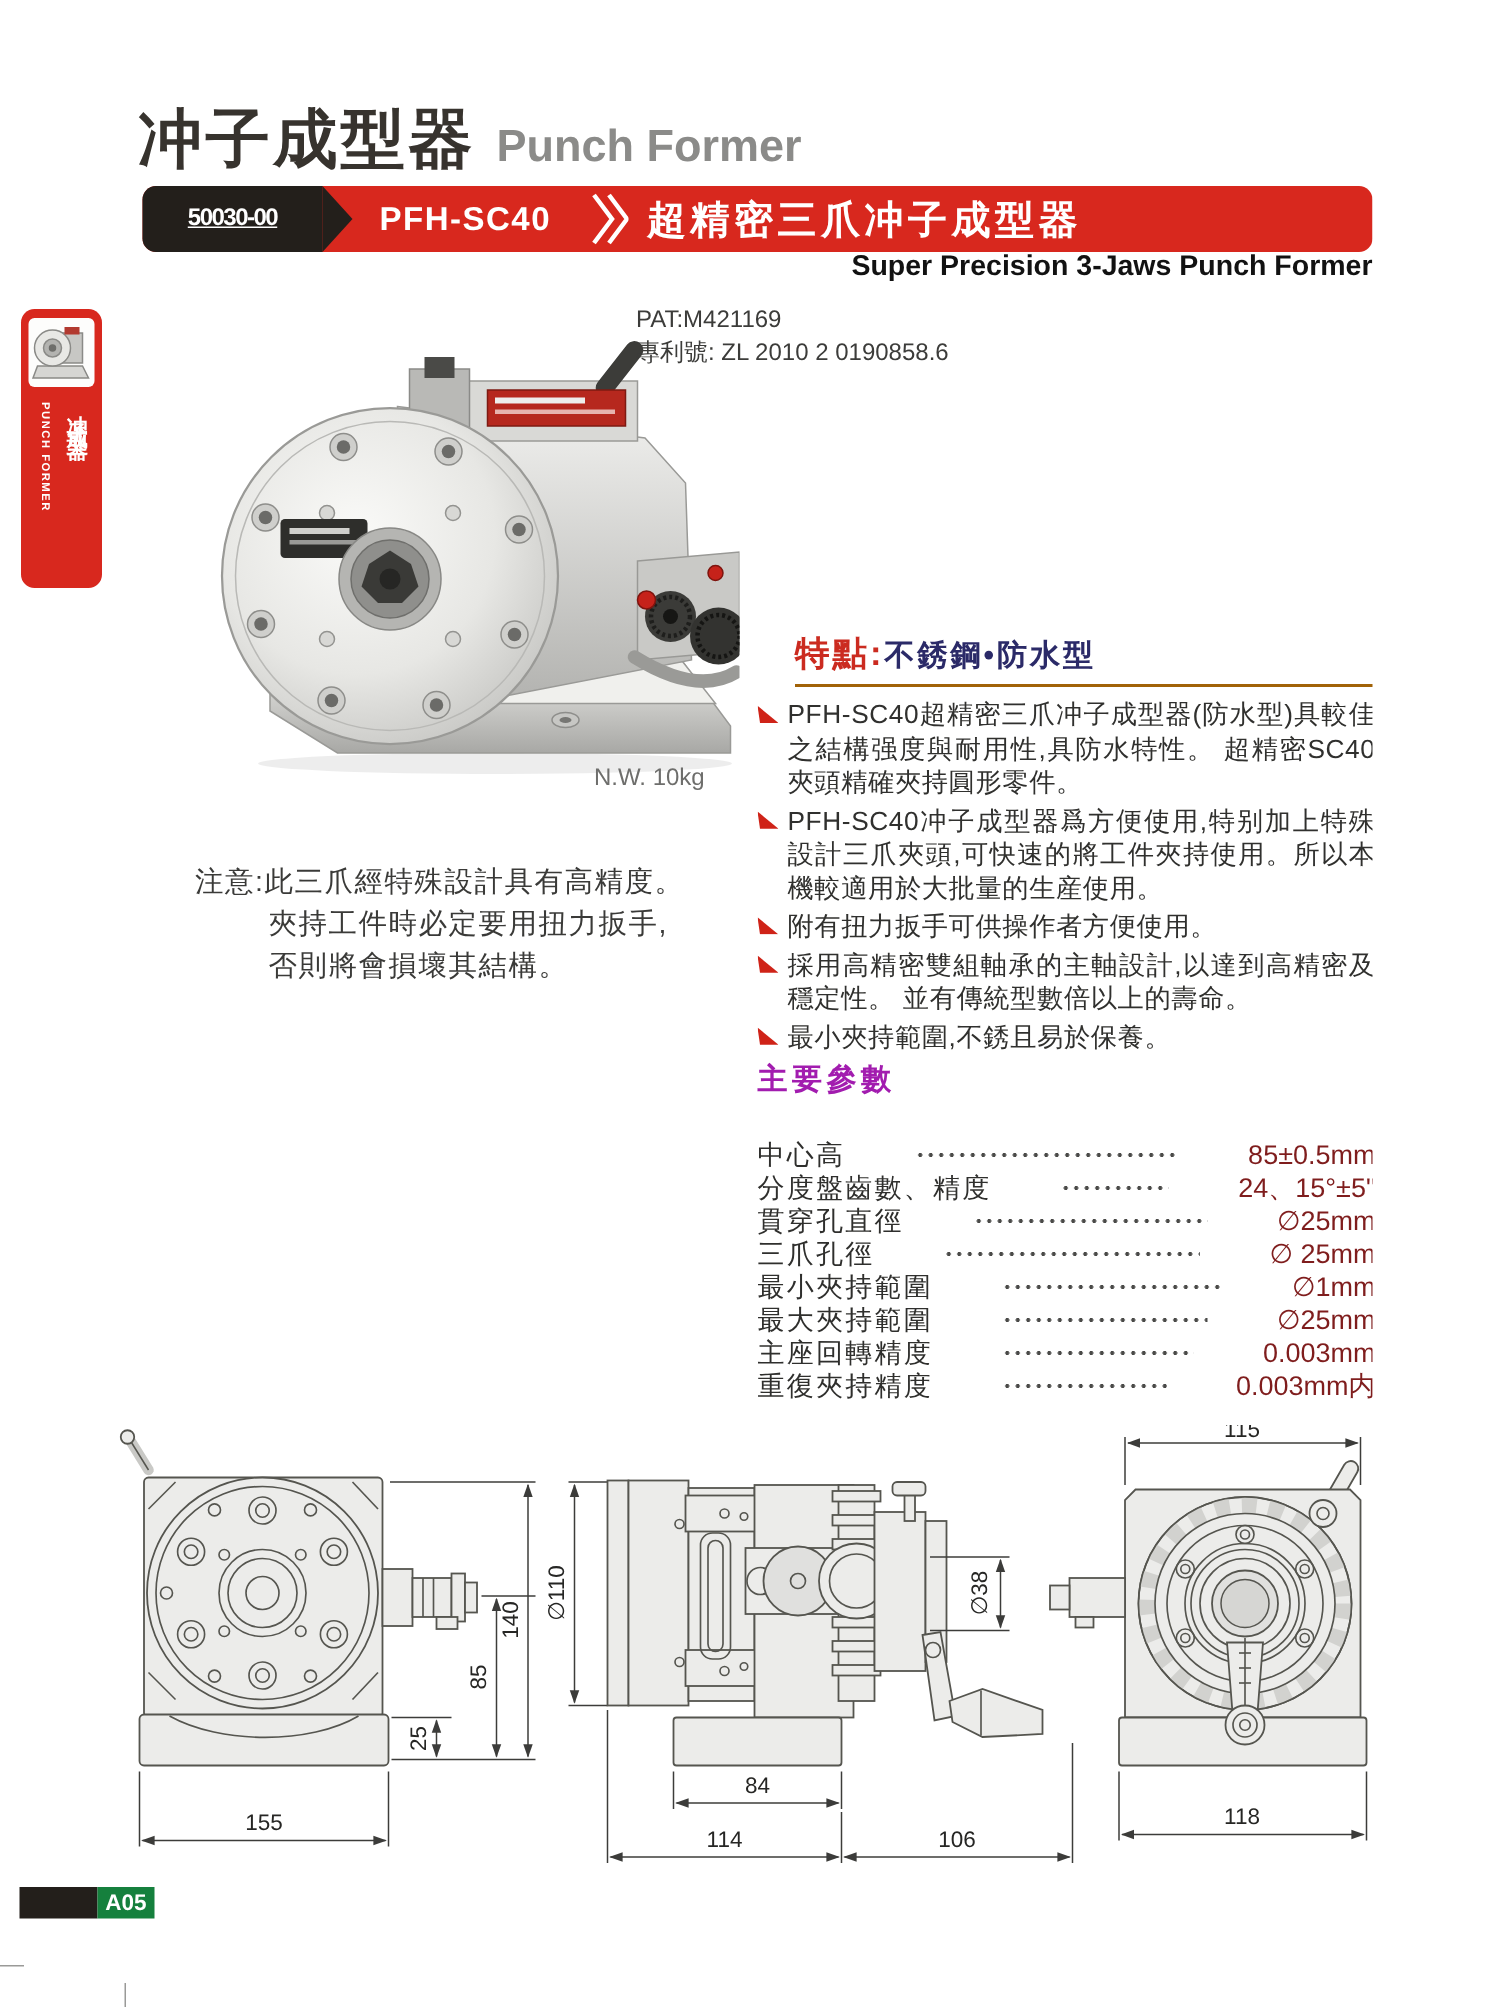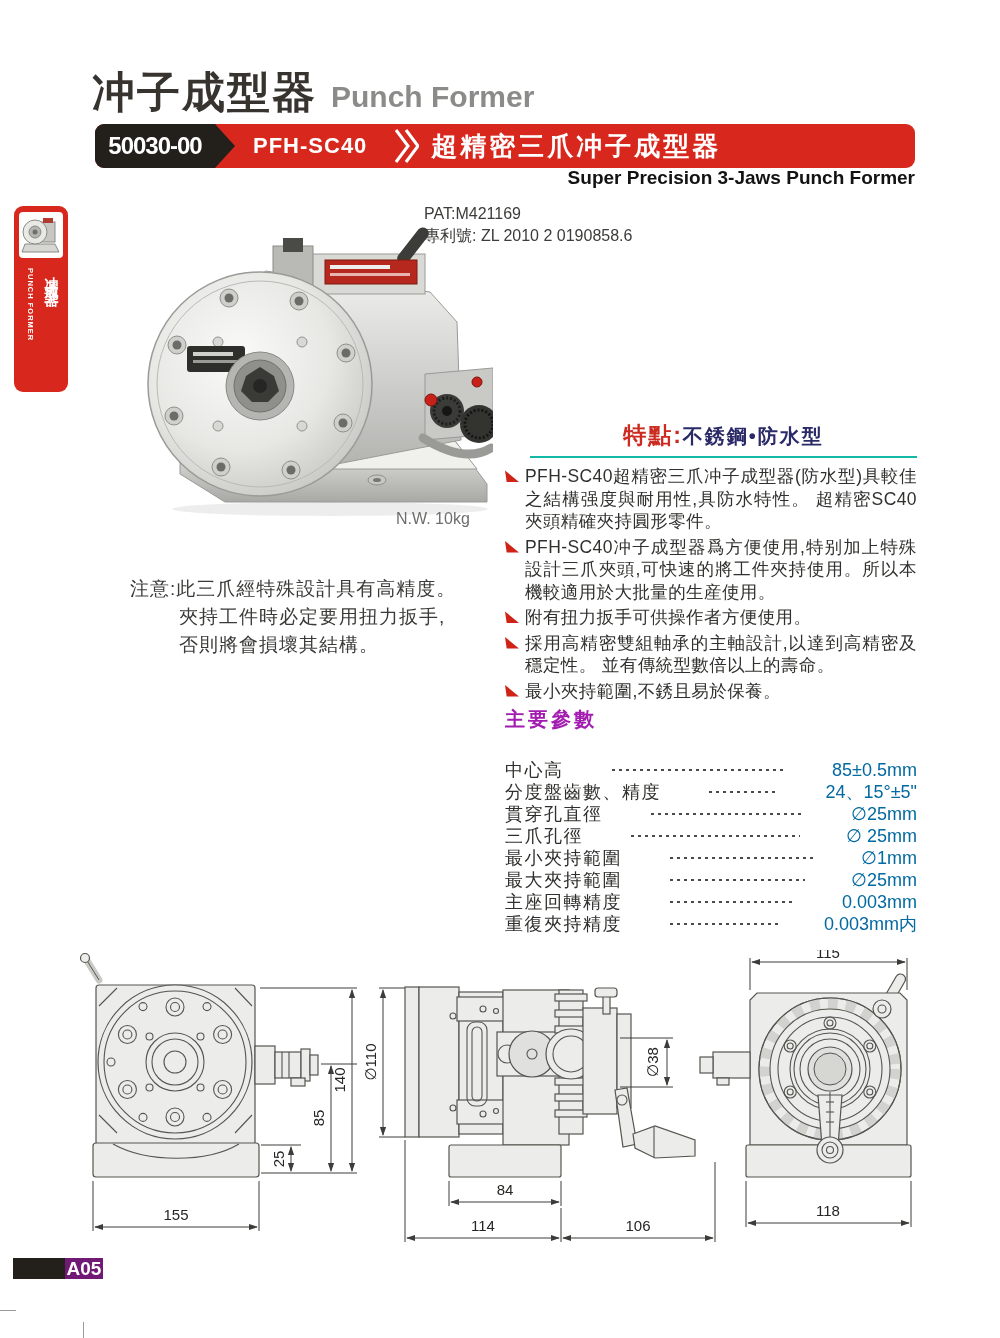--- a/index.html
+++ b/index.html
@@ -1,28 +1,28 @@
 <!DOCTYPE html>
 <html><head>
 <meta charset="utf-8">
 <style>
   html,body{margin:0;padding:0;background:#fff;}
   body{font-family:"Liberation Sans","DejaVu Sans",sans-serif;color:#333;}
-  .page{position:relative;width:915px;height:1338px;background:#ffffff;overflow:hidden;padding-left:24px;}
+  .page{position:relative;width:915px;height:1338px;background:#ffffff;overflow:hidden;}
 
   
   .titlebar{position:absolute;left:92px;top:64px;display:flex;align-items:baseline;}
   .title-zh{font-size:43px;font-weight:bold;color:#37332e;letter-spacing:2px;}
   .title-en{font-size:30px;font-weight:bold;color:#8b8b89;margin-left:14px;}
 
   .banner{position:absolute;left:95px;top:124px;width:820px;height:44px;background:#d8281e;
           border-radius:9px;display:flex;align-items:center;}
   .code-seg{height:44px;width:120px;background:#231f1b;border-radius:9px 0 0 9px;
             display:flex;align-items:center;justify-content:center;}
-  .code-txt{color:#fff;font-size:24px;font-weight:bold;letter-spacing:-1px;}
+  .code-txt{color:#fff;font-size:16px;font-weight:bold;letter-spacing:-1px;text-decoration:underline;}
   .code-arrow{width:0;height:0;border-top:22px solid transparent;border-bottom:22px solid transparent;
               border-left:20px solid #231f1b;}
   .model-txt{color:#fff;font-size:22px;font-weight:bold;margin-left:18px;letter-spacing:1px;}
   .banner-chev{margin-left:26px;display:block;}
   .prod-zh{color:#fff;font-size:26px;font-weight:bold;margin-left:12px;letter-spacing:3px;}
   .subtitle{position:absolute;left:415px;top:167px;width:500px;text-align:right;
             font-size:19px;font-weight:bold;color:#121212;}
 
   
   .tab{position:absolute;left:14px;top:206px;width:54px;height:186px;background:#d8281e;border-radius:9px;}
@@ -36,52 +36,52 @@
   .photo{position:absolute;left:125px;top:226px;width:368px;height:292px;}
   .patent{position:absolute;left:424px;top:203px;font-size:16px;color:#3c3c3a;line-height:22px;}
   .nw{position:absolute;left:396px;top:510px;font-size:16px;color:#6e6e6c;}
 
   
   .note{position:absolute;left:130px;top:575px;font-size:19px;color:#3a3a38;line-height:28px;letter-spacing:1px;}
   .note .ind{padding-left:49px;}
 
   
   .features{position:absolute;left:505px;top:420px;width:412px;}
-  .feat-head{display:flex;justify-content:center;align-items:baseline;
-             border-bottom:2px solid #14b8a6;padding-bottom:5px;margin-left:25px;}
+  .feat-head{display:flex;justify-content:flex-start;align-items:baseline;
+             border-bottom:2px solid #a16207;padding-bottom:5px;margin-left:25px;}
   .feat-title{font-size:23px;font-weight:bold;color:#cb2b20;letter-spacing:2px;}
   .feat-tag{font-size:20px;font-weight:bold;color:#2b2a68;letter-spacing:2px;}
   .feat-list{margin-top:7px;}
   .feat-item{position:relative;padding-left:20px;margin-bottom:3px;
              font-size:17.5px;line-height:22.5px;color:#30302e;text-align:justify;letter-spacing:0.4px;}
   .tri{position:absolute;left:0;top:5px;width:14px;height:12px;background:#cf2318;
        clip-path:polygon(0 4%,100% 100%,12% 100%);}
 
   
   .params{position:absolute;left:505px;top:706px;width:412px;}
   .param-title{font-size:20px;font-weight:bold;color:#a21caf;letter-spacing:3px;margin-bottom:26px;}
   .prow{display:flex;align-items:center;height:22px;gap:41px;}
   .plabel{font-size:18px;color:#2f2f2d;letter-spacing:1.5px;white-space:nowrap;}
   .pdots{flex:1;margin:0 5px;height:8px;align-self:center;
          background-image:radial-gradient(circle,#4a4a48 1.2px,transparent 1.5px);
          background-size:7px 8px;background-repeat:repeat-x;background-position:left center;}
-  .pval{font-size:18px;color:#0369a1;white-space:nowrap;}
+  .pval{font-size:18px;color:#7f1d1d;white-space:nowrap;}
 
   
   .drawings{position:absolute;left:55px;top:950px;width:945px;height:300px;}
   .fl{fill:#ececea;stroke:#55554f;stroke-width:1.2;}
   .fl2{fill:#e0e0de;stroke:#55554f;stroke-width:1.2;}
   .ln{fill:none;stroke:#55554f;stroke-width:1.1;}
   .dim{stroke:#3c3c3a;stroke-width:1;fill:none;}
   .dt{font-family:"Liberation Sans","DejaVu Sans",sans-serif;font-size:15px;fill:#262624;}
 
   
   .footer{position:absolute;left:13px;top:1258px;display:flex;height:21px;}
   .footer-black{width:52px;background:#231f1b;}
-  .footer-red{width:38px;background:#701a75;color:#fff;font-size:19px;font-weight:bold;
+  .footer-red{width:38px;background:#15803d;color:#fff;font-size:15px;font-weight:bold;
               display:flex;align-items:center;justify-content:center;}
   .cropmark-h{position:absolute;left:0;top:1310px;width:16px;height:1px;background:#9a9a98;}
   .cropmark-v{position:absolute;left:83px;top:1322px;width:1px;height:16px;background:#9a9a98;}
 </style>
 </head>
 <body>
 
 <div class="page">
 
   <div class="titlebar">

